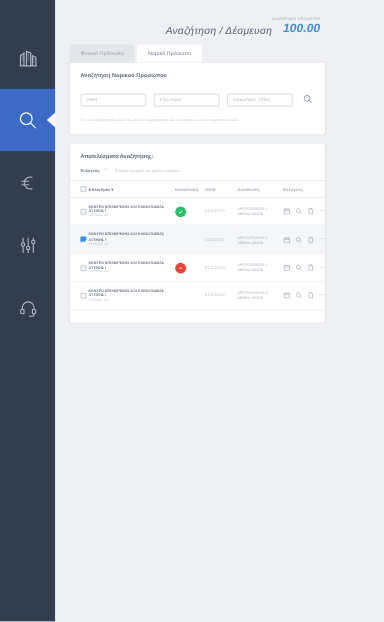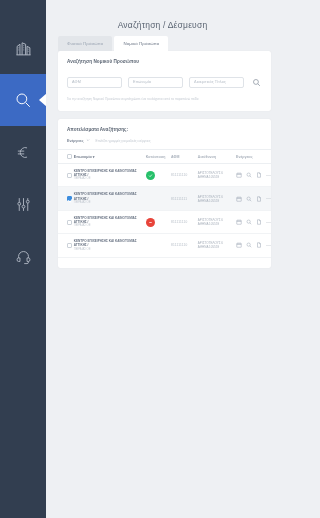--- a/index.html
+++ b/index.html
@@ -35,22 +35,23 @@
   }
   .nav-spacer-top { height: 22px; }
 
   
   .main {
     flex: 1 1 auto; background: #eef0f3;
     padding: 0; overflow: hidden; position: relative;
   }
   .topbar {
     display: flex; align-items: flex-start;
-    justify-content: center;
+    justify-content: flex-end;
     padding: 14px 8px 0 10px;
+    font-style: italic;
   }
   .page-title {
     font-size: 8.5px; color: #5a6472; letter-spacing: .2px;
     padding-top: 6px;
   }
   .balance-box { text-align: right; padding-right: 2px; }
   .balance-label {
     font-size: 2.9px; color: #9aa4b2; letter-spacing: .45px;
     text-transform: uppercase; line-height: 5px;
   }
@@ -229,20 +230,24 @@
           <path d="M19 19v1a2 2 0 0 1-2 2h-4"></path>
         </svg>
       </span>
     </div>
   </nav>
 
   <main class="main">
 
     <div class="topbar">
       <div class="page-title">Αναζήτηση / Δέσμευση</div>
+      <div class="balance-box">
+        <div class="balance-label">ΔΙΑΘΕΣΙΜΟ ΥΠΟΛΟΙΠΟ</div>
+        <div class="balance-value">100.00</div>
+      </div>
     </div>
 
     <div class="tabs">
       <div class="tab">Φυσικό Πρόσωπο</div>
       <div class="tab active">Νομικό Πρόσωπο</div>
     </div>
 
     <section class="card">
       <div class="card-title">Αναζήτηση Νομικού Προσώπου</div>
       <div class="search-row">

